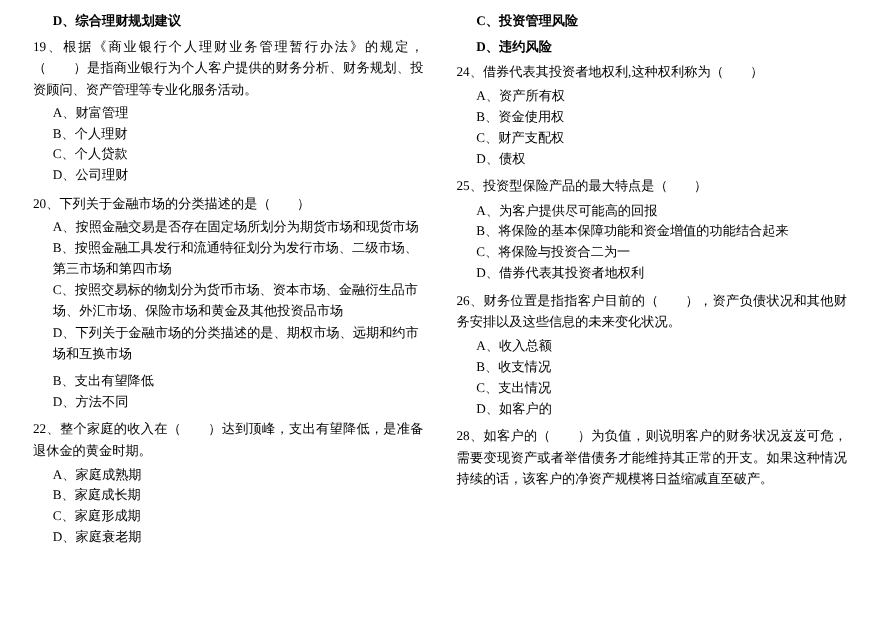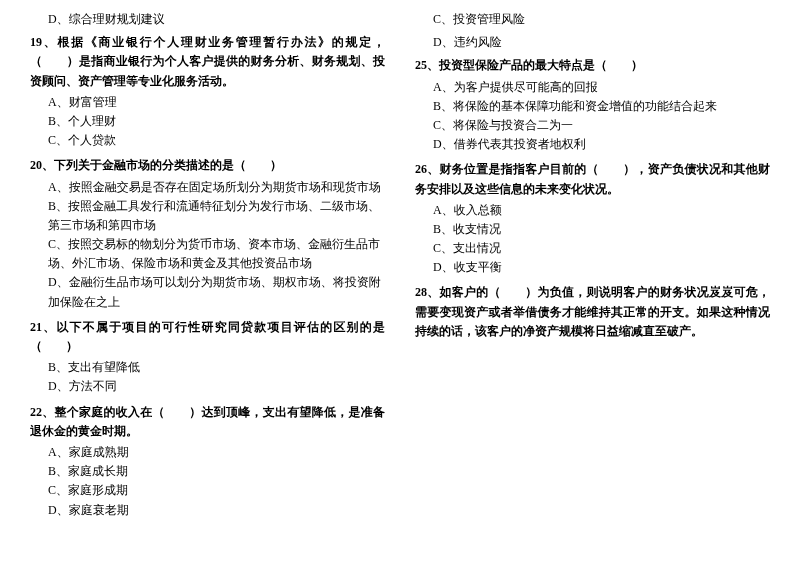--- a/index.html
+++ b/index.html
@@ -33,60 +33,60 @@
       width: 50%;
       padding-left: 15px;
     }
     .question-block {
       margin-bottom: 6px;
     }
     .question-text {
       line-height: 1.6;
       text-align: justify;
       margin-bottom: 2px;
-      font-weight: bold;
     }
     .option {
       line-height: 1.6;
       padding-left: 18px;
       text-indent: 0;
     }
     .top-item {
       margin-bottom: 4px;
+      font-weight: bold;
     }
   </style>
 </head>
 <body>
 
 <div class="page-content">
   <div class="two-column">
 
     <div class="column-left">
 
       <div class="question-block top-item">
         <div class="option">D、综合理财规划建议</div>
       </div>
 
       <div class="question-block">
         <div class="question-text">19、根据《商业银行个人理财业务管理暂行办法》的规定，（　　）是指商业银行为个人客户提供的财务分析、财务规划、投资顾问、资产管理等专业化服务活动。</div>
         <div class="option">A、财富管理</div>
         <div class="option">B、个人理财</div>
         <div class="option">C、个人贷款</div>
+        <div class="option">D、公司理财</div>
       </div>
 
       <div class="question-block">
         <div class="question-text">20、下列关于金融市场的分类描述的是（　　）</div>
         <div class="option">A、按照金融交易是否存在固定场所划分为期货市场和现货市场</div>
         <div class="option">B、按照金融工具发行和流通特征划分为发行市场、二级市场、第三市场和第四市场</div>
         <div class="option">C、按照交易标的物划分为货币市场、资本市场、金融衍生品市场、外汇市场、保险市场和黄金及其他投资品市场</div>
-        <div class="option">D、金融衍生品市场可以划分为期货市场、期权市场、将投资附加保险在之上</div>
+        <div class="option">D、下列关于金融市场的分类描述的是、期权市场、远期和约市场和互换市场</div>
       </div>
 
       <div class="question-block">
-        <div class="question-text">21、以下不属于项目的可行性研究同贷款项目评估的区别的是（　　）</div>
         <div class="option">B、支出有望降低</div>
         <div class="option">D、方法不同</div>
       </div>
 
       <div class="question-block">
         <div class="question-text">22、整个家庭的收入在（　　）达到顶峰，支出有望降低，是准备退休金的黄金时期。</div>
         <div class="option">A、家庭成熟期</div>
         <div class="option">B、家庭成长期</div>
         <div class="option">C、家庭形成期</div>
         <div class="option">D、家庭衰老期</div>
@@ -97,35 +97,42 @@
     <div class="column-right">
 
       <div class="question-block top-item">
         <div class="option">C、投资管理风险</div>
       </div>
 
       <div class="question-block top-item">
         <div class="option">D、违约风险</div>
       </div>
 
+      <div class="question-block">
+        <div class="question-text">24、借券代表其投资者地权利,这种权利称为（　　）</div>
+        <div class="option">A、资产所有权</div>
+        <div class="option">B、资金使用权</div>
+        <div class="option">C、财产支配权</div>
+        <div class="option">D、债权</div>
+      </div>
 
       <div class="question-block">
         <div class="question-text">25、投资型保险产品的最大特点是（　　）</div>
         <div class="option">A、为客户提供尽可能高的回报</div>
         <div class="option">B、将保险的基本保障功能和资金增值的功能结合起来</div>
         <div class="option">C、将保险与投资合二为一</div>
         <div class="option">D、借券代表其投资者地权利</div>
       </div>
 
       <div class="question-block">
         <div class="question-text">26、财务位置是指指客户目前的（　　），资产负债状况和其他财务安排以及这些信息的未来变化状况。</div>
         <div class="option">A、收入总额</div>
         <div class="option">B、收支情况</div>
         <div class="option">C、支出情况</div>
-        <div class="option">D、收支平衡</div>
+        <div class="option">D、如客户的</div>
       </div>
 
 
       <div class="question-block">
         <div class="question-text">28、如客户的（　　）为负值，则说明客户的财务状况岌岌可危，需要变现资产或者举借债务才能维持其正常的开支。如果这种情况持续的话，该客户的净资产规模将日益缩减直至破产。</div>
 
       </div>
 
     </div>
   </div>

